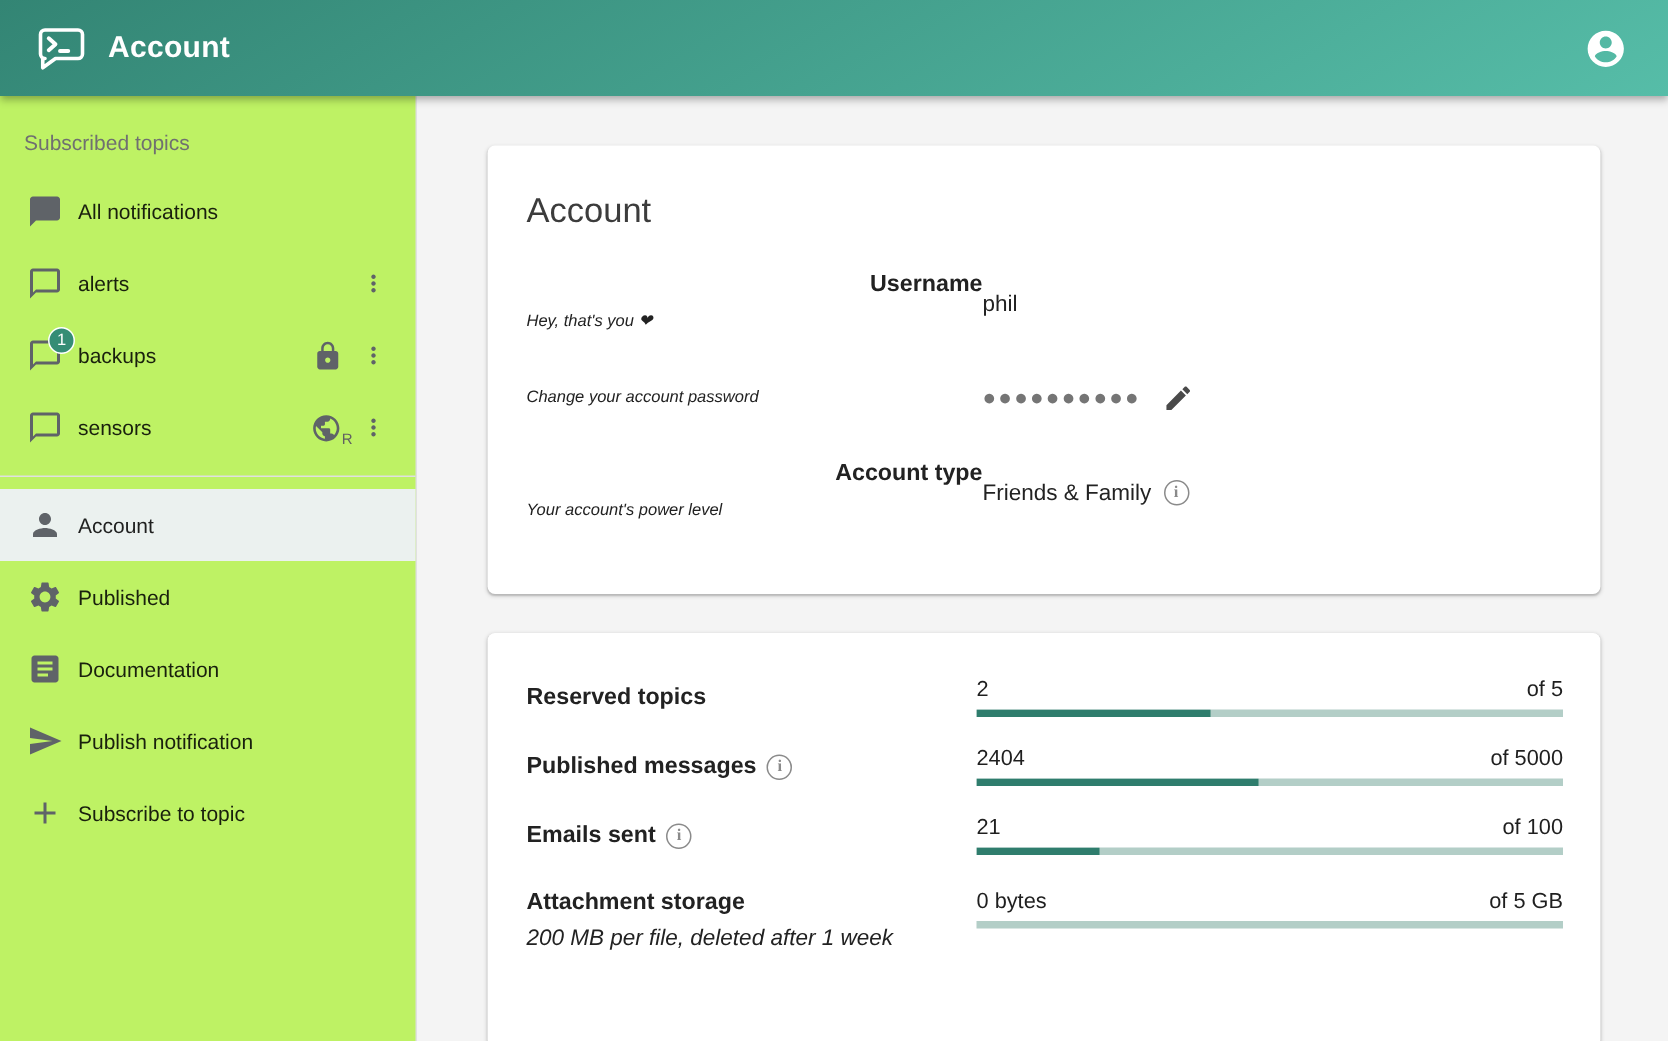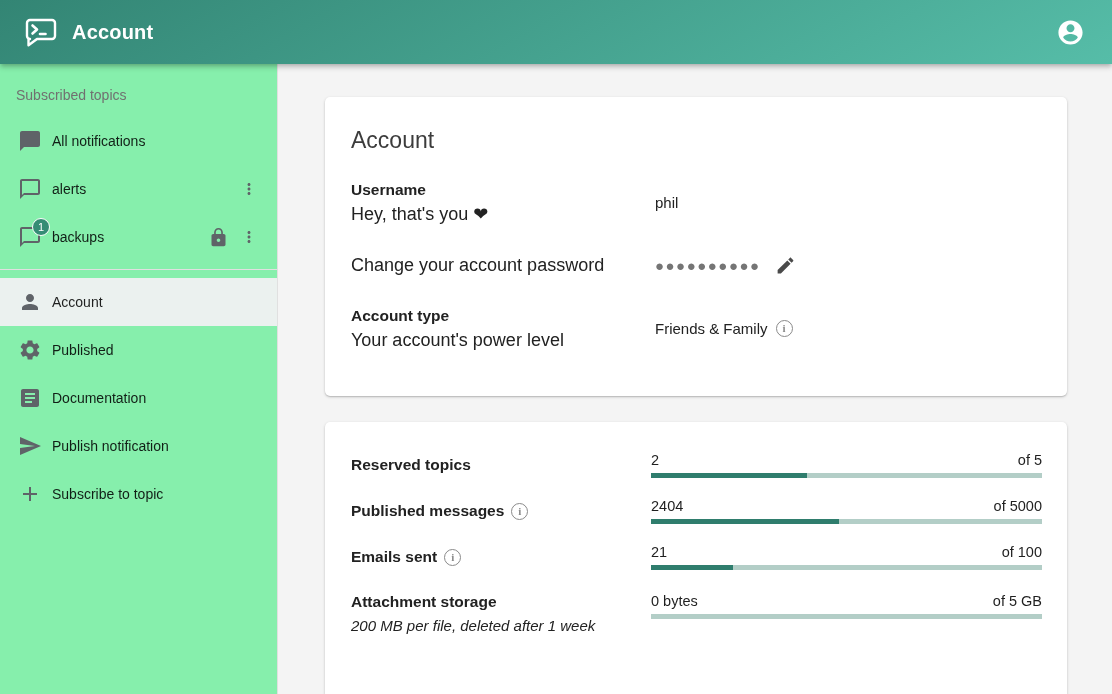--- a/index.html
+++ b/index.html
@@ -34,21 +34,21 @@
     border: none; background: transparent;
     display: flex; align-items: center; justify-content: center;
     border-radius: 50%;
     cursor: pointer;
   }
 
   
   .shell { display: flex; height: 630px; }
   .sidebar {
     width: 278px;
-    background: #86efac;
+    background: #bef264;
     border-right: 1px solid #e0e0e0;
     padding-top: 8px;
     flex-shrink: 0;
   }
   .main {
     flex: 1;
     background: #f4f4f4;
     padding: 33px 44px 0 47px;
     overflow: hidden;
   }
@@ -122,23 +122,25 @@
     display: grid;
     grid-template-columns: 304px 1fr;
     row-gap: 26px;
     align-items: center;
   }
   .pref-label .t {
     font-size: 15.5px;
     font-weight: 700;
     color: #222;
     line-height: 24px;
+    text-align: right;
   }
   .pref-label .s {
-    font-size: 18px;
+    font-size: 11px;
+    font-style: italic;
     color: #222;
     line-height: 24px;
   }
   .pref-value {
     font-size: 15px;
     color: #222;
     display: flex;
     align-items: center;
     gap: 8px;
   }
@@ -266,20 +268,41 @@
             </svg>
         </span>
         <button class="iconbtn" style="width:28px;height:28px;">
           <svg width="18" height="18" viewBox="0 0 24 24">
               <path fill="#5f6368" d="M12 8c1.1 0 2-.9 2-2s-.9-2-2-2-2 .9-2 2 .9 2 2 2zm0 2c-1.1 0-2 .9-2 2s.9 2 2 2 2-.9 2-2-.9-2-2-2zm0 6c-1.1 0-2 .9-2 2s.9 2 2 2 2-.9 2-2-.9-2-2-2z"></path>
             </svg>
         </button>
       </span>
     </div>
 
+    <div class="sideitem">
+      <span class="ic">
+        <svg width="24" height="24" viewBox="0 0 24 24">
+            <path fill="#5f6368" d="M20 2H4c-1.1 0-1.99.9-1.99 2L2 22l4-4h14c1.1 0 2-.9 2-2V4c0-1.1-.9-2-2-2zm0 14H6l-2 2V4h16v12z"></path>
+          </svg>
+      </span>
+      <span class="lbl">sensors</span>
+      <span class="rowicons">
+        <span class="globewrap">
+          <svg width="21" height="21" viewBox="0 0 24 24">
+              <path fill="#5f6368" d="M12 2C6.48 2 2 6.48 2 12s4.48 10 10 10 10-4.48 10-10S17.52 2 12 2zm-1 17.93c-3.95-.49-7-3.85-7-7.93 0-.62.08-1.21.21-1.79L9 15v1c0 1.1.9 2 2 2v1.93zm6.9-2.54c-.26-.81-1-1.39-1.9-1.39h-1v-3c0-.55-.45-1-1-1H8v-2h2c.55 0 1-.45 1-1V7h2c1.1 0 2-.9 2-2v-.41c2.93 1.19 5 4.06 5 7.41 0 2.08-.8 3.97-2.1 5.39z"></path>
+            </svg>
+          <span class="sub-r">R</span>
+        </span>
+        <button class="iconbtn" style="width:28px;height:28px;">
+          <svg width="18" height="18" viewBox="0 0 24 24">
+              <path fill="#5f6368" d="M12 8c1.1 0 2-.9 2-2s-.9-2-2-2-2 .9-2 2 .9 2 2 2zm0 2c-1.1 0-2 .9-2 2s.9 2 2 2 2-.9 2-2-.9-2-2-2zm0 6c-1.1 0-2 .9-2 2s.9 2 2 2 2-.9 2-2-.9-2-2-2z"></path>
+            </svg>
+        </button>
+      </span>
+    </div>
 
     <div class="divider"></div>
 
     <div class="sideitem selected">
       <span class="ic">
         <svg width="24" height="24" viewBox="0 0 24 24">
             <path fill="#5f6368" d="M12 12c2.21 0 4-1.79 4-4s-1.79-4-4-4-4 1.79-4 4 1.79 4 4 4zm0 2c-2.67 0-8 1.34-8 4v2h16v-2c0-2.66-5.33-4-8-4z"></path>
           </svg>
       </span>
       <span class="lbl">Account</span>

